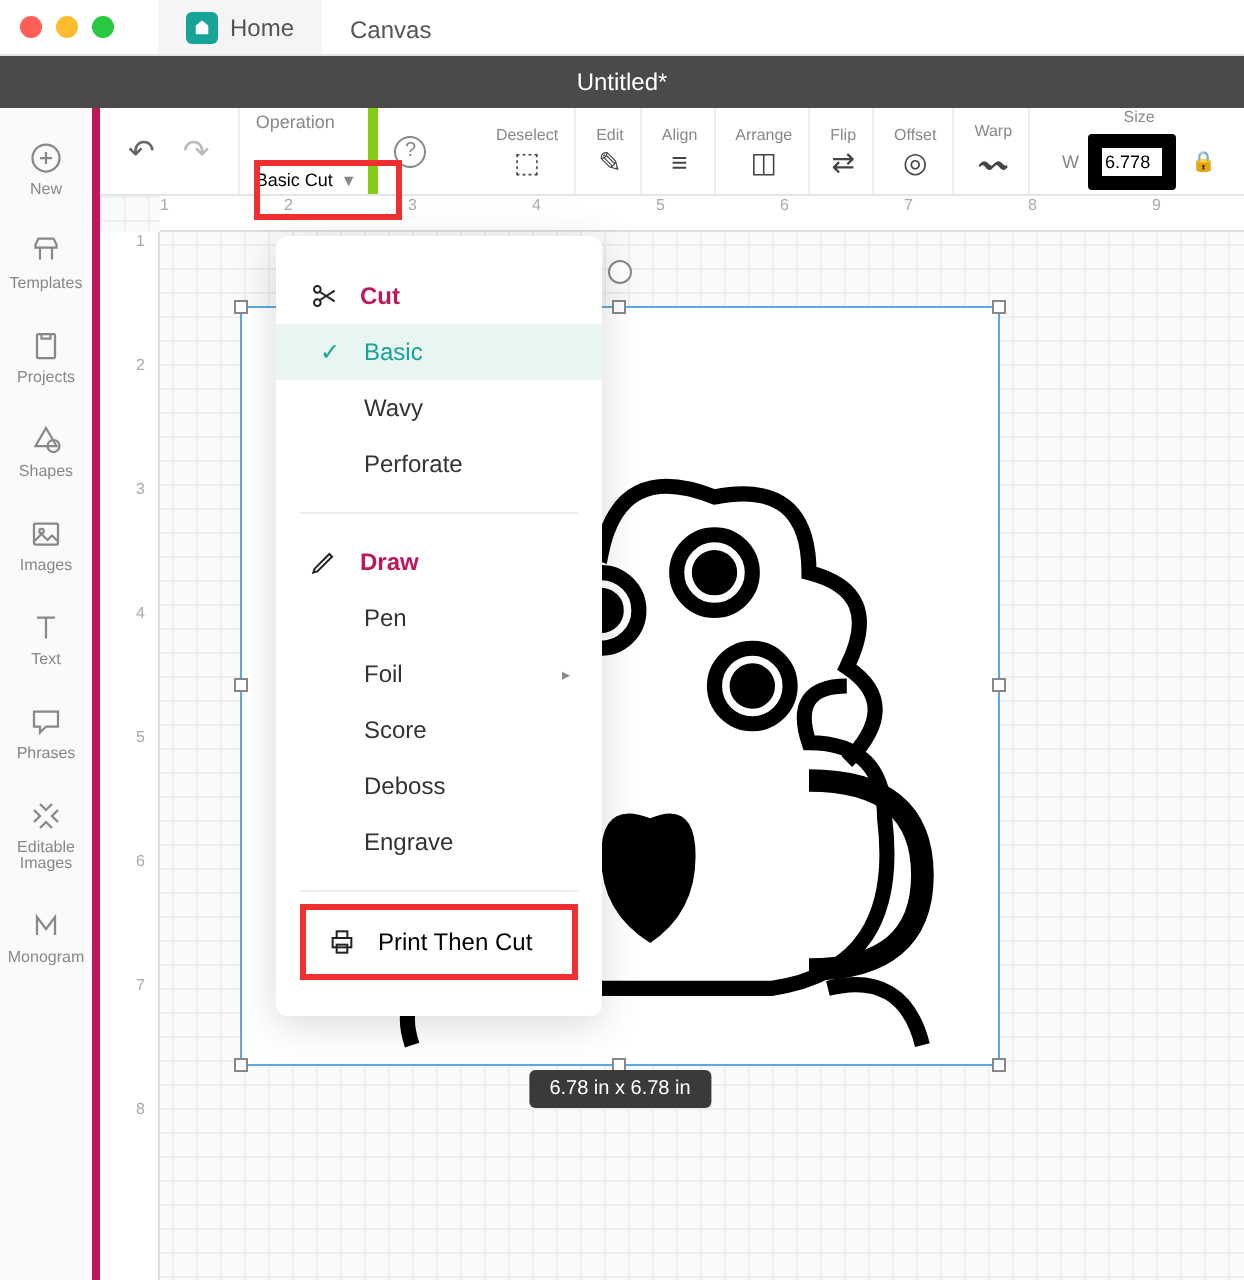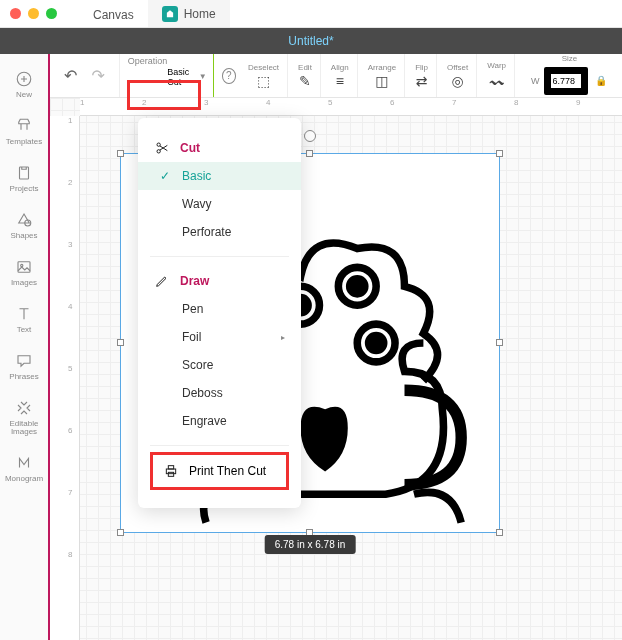--- a/index.html
+++ b/index.html
@@ -5,46 +5,46 @@
 *{box-sizing:border-box;margin:0;padding:0;font-family:-apple-system,BlinkMacSystemFont,sans-serif}
 body{width:622px;height:640px;background:#fff;overflow:hidden;position:relative}
 .mac-bar{height:28px;display:flex;align-items:center;padding:0 10px;gap:7px;background:#fff;border-bottom:1px solid #e5e5e5}
 .dot{width:11px;height:11px;border-radius:50%}
 .dot.r{background:#ff5f57}.dot.y{background:#febc2e}.dot.g{background:#28c840}
 .tabs{display:flex;align-items:center;margin-left:15px;height:100%}
 .tab{padding:0 14px;height:100%;display:flex;align-items:center;font-size:12px;gap:6px;color:#555}
 .tab.active{background:#fff;border-top:2px solid transparent}
 .tab.home{background:#f5f5f5}
 .logo-badge{width:16px;height:16px;background:#17a398;border-radius:3px;display:flex;align-items:center;justify-content:center}
-.title-bar{height:26px;background:#4a4a4a;color:#7dd3fc;display:flex;align-items:center;justify-content:center;font-size:12px}
+.title-bar{height:26px;background:#4a4a4a;color:#ffffff;display:flex;align-items:center;justify-content:center;font-size:12px}
 .toolbar{height:44px;border-bottom:1px solid #e5e5e5;display:flex;align-items:center;padding-left:50px;gap:2px;position:relative}
 .tb-group{display:flex;flex-direction:column;align-items:center;padding:0 8px;border-right:1px solid #eee;height:100%;justify-content:center;gap:1px}
 .tb-label{font-size:8px;color:#888}
 .tb-icon{font-size:14px;color:#444}
-.sidebar{position:absolute;left:0;top:54px;width:50px;bottom:0;background:#fafafa;border-right:2px solid #be185d;display:flex;flex-direction:column;align-items:center;padding-top:8px;gap:2px}
+.sidebar{position:absolute;left:0;top:54px;width:50px;bottom:0;background:#fafafa;border-right:4px solid #be185d;display:flex;flex-direction:column;align-items:center;padding-top:8px;gap:2px}
 .sb-item{display:flex;flex-direction:column;align-items:center;padding:8px 0;width:100%;cursor:pointer;gap:3px}
 .sb-item svg{width:18px;height:18px;stroke:#888;fill:none;stroke-width:1.5}
 .sb-item span{font-size:8px;color:#888;text-align:center;line-height:1}
 .canvas-area{position:absolute;left:50px;top:98px;right:0;bottom:0;background-image:linear-gradient(#eee 1px,transparent 1px),linear-gradient(90deg,#eee 1px,transparent 1px);background-size:12px 12px;background-color:#fafafa}
 .ruler-h{position:absolute;left:30px;top:0;right:0;height:18px;background:#fff;border-bottom:1px solid #ddd;display:flex;font-size:8px;color:#aaa}
 .ruler-h span{flex:none;width:62px;text-align:left}
 .ruler-v{position:absolute;left:0;top:18px;width:30px;bottom:0;background:#fff;border-right:1px solid #ddd;display:flex;flex-direction:column;font-size:8px;color:#aaa}
 .ruler-v span{height:62px;padding-left:18px}
 .sel{position:absolute;left:70px;top:55px;width:380px;height:380px;border:1px solid #5aa9e6;background:#fff}
 .handle{position:absolute;width:7px;height:7px;background:#fff;border:1px solid #888}
 .sel .handle.tl{left:-4px;top:-4px}.sel .handle.tr{right:-4px;top:-4px}
 .sel .handle.bl{left:-4px;bottom:-4px}.sel .handle.br{right:-4px;bottom:-4px}
 .sel .handle.tm{left:50%;top:-4px;margin-left:-4px}
 .sel .handle.bm{left:50%;bottom:-4px;margin-left:-4px}
 .sel .handle.ml{left:-4px;top:50%;margin-top:-4px}
 .sel .handle.mr{right:-4px;top:50%;margin-top:-4px}
 .rot{position:absolute;width:12px;height:12px;border:1px solid #888;border-radius:50%;background:#fff;left:50%;top:-24px;margin-left:-6px}
 .dim-badge{position:absolute;left:50%;transform:translateX(-50%);bottom:-22px;background:#3a3a3a;color:#fff;font-size:10px;padding:4px 10px;border-radius:3px}
 .op-box{position:absolute;left:127px;top:80px;width:74px;height:30px;border:3px solid #f03030;z-index:5;pointer-events:none}
-.op-ctrl{display:flex;padding:2px 6px;border-right:1px solid #84cc16;height:100%;justify-content:space-between}
+.op-ctrl{display:flex;flex-direction:column;padding:2px 6px;border-right:5px solid #84cc16;height:100%;justify-content:space-between}
 .op-ctrl .lbl{font-size:9px;color:#888}
 .op-ctrl .sel-box{font-size:9px;display:flex;align-items:center;gap:4px;margin-top:2px}
 .dropdown{position:absolute;left:138px;top:118px;width:163px;background:#fff;border-radius:6px;box-shadow:0 4px 20px rgba(0,0,0,0.15);padding:12px 0;z-index:10}
 .dd-section{padding:4px 0}
 .dd-header{display:flex;align-items:center;gap:10px;padding:6px 16px;font-size:12px;font-weight:600;color:#be185d}
 .dd-header svg{width:16px;height:16px;stroke:#222;fill:none;stroke-width:1.5}
 .dd-item{padding:7px 16px 7px 44px;font-size:12px;color:#333;cursor:pointer;display:flex;align-items:center;justify-content:space-between}
 .dd-item.active{background:#e8f5f0;color:#17a398}
 .dd-item.active::before{content:"✓";position:absolute;left:22px;color:#17a398;font-size:12px}
 .dd-item{position:relative}
@@ -59,30 +59,30 @@
 .lock-icon{font-size:10px;color:#888;margin-left:4px}
 </style>
 </head>
 <body>
 
 <div class="mac-bar">
   <div class="dot r"></div>
   <div class="dot y"></div>
   <div class="dot g"></div>
   <div class="tabs">
-    <div class="tab active">
-      <span>Canvas</span>
-    </div>
     <div class="tab home">
       <div class="logo-badge">
         <svg viewBox="0 0 16 16" width="10" height="10">
             <path fill="#fff" d="M8 2 L13 6 V13 H3 V6 Z"></path>
           </svg>
       </div>
       <span>Home</span>
+    </div>
+    <div class="tab active">
+      <span>Canvas</span>
     </div>
   </div>
 </div>
 
 <div class="title-bar">
   <span>Untitled*</span>
 </div>
 
 <div class="toolbar">
   <div class="undo-redo">

